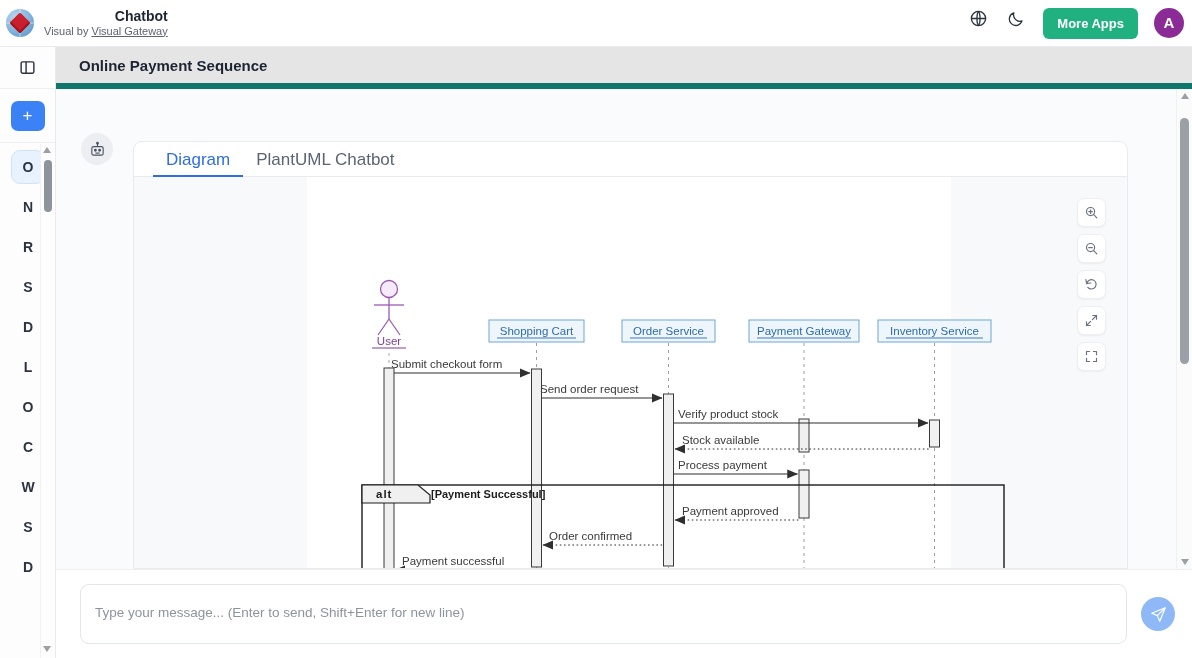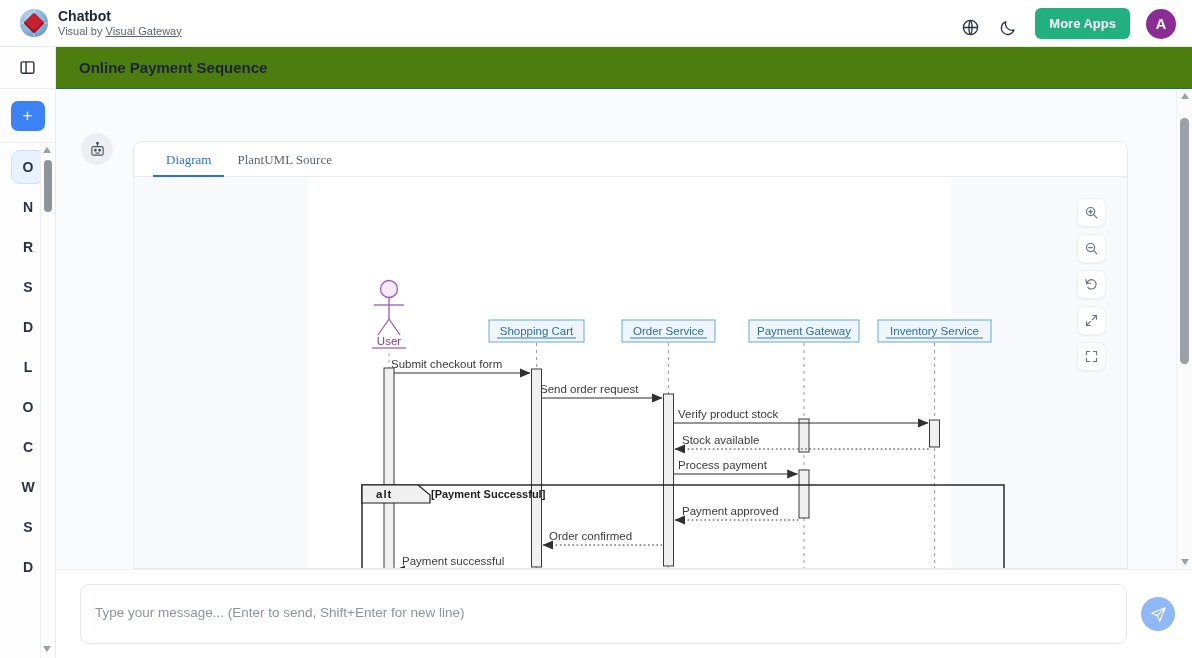--- a/index.html
+++ b/index.html
@@ -9,21 +9,21 @@
     background: #ffffff;
     overflow: hidden;
   }
 
   
   #topbar {
     position: absolute; left: 0; top: 0; width: 1192px; height: 47px;
     background: #ffffff; border-bottom: 1px solid #e8eaed;
     display: flex; align-items: center;
   }
-  #brand { display: flex; align-items: center; gap: 10px; padding-left: 20px; }
+  #brand { display: flex; align-items: center; gap: 10px; padding-left: 6px; text-align: right; }
   .logo-globe {
     width: 28px; height: 28px; border-radius: 50%;
     background: radial-gradient(circle at 35% 30%, #bcd9ef 0%, #7fb2dc 55%, #4a88bd 100%);
     position: relative; overflow: hidden; flex: 0 0 auto;
   }
   .logo-globe::before {
     content:''; position:absolute; left:50%; top:-2px; width:1px; height:32px;
     background:#ffffff88; transform:translateX(-50%);
   }
   .logo-globe::after {
@@ -33,21 +33,21 @@
   .logo-diamond {
     position:absolute; left:50%; top:50%; width:15px; height:15px;
     background:#c8202e; transform:translate(-50%,-50%) rotate(45deg);
     border-radius:2px; z-index:2;
     box-shadow: inset -2px -2px 0 #a0151f;
   }
   .brand-text { line-height: 1.12; }
   #app-title { font-size: 14px; font-weight: bold; color: #1c2434; }
   #app-sub { font-size: 11px; color: #5b6472; }
   #app-sub a { color: #5b6472; text-decoration: underline; }
-  #top-right { margin-left:auto; display:flex; align-items:flex-end; gap:16px; padding-right:16px; }
+  #top-right { margin-left:auto; display:flex; align-items:flex-start; gap:16px; padding-right:8px; }
   .top-icon {
     width: 22px; height: 22px; display:flex; align-items:center; justify-content:center;
     color:#2c3340; cursor:pointer;
   }
   #more-apps-btn {
     background:#21b180; color:#fff; font-size:13px; font-weight:bold;
     border:none; border-radius:6px; padding:8px 14px; cursor:pointer;
     font-family:"Liberation Sans", sans-serif;
   }
   #avatar {
@@ -97,21 +97,21 @@
   .tri-up { width:0;height:0;border-left:4.5px solid transparent;border-right:4.5px solid transparent;border-bottom:6px solid #9aa0a6; }
   .tri-down { width:0;height:0;border-left:4.5px solid transparent;border-right:4.5px solid transparent;border-top:6px solid #9aa0a6; }
   #rail-thumb {
     position:absolute; left:2.5px; top:16px; width:8px; height:52px;
     background:#8e949c; border-radius:5px;
   }
 
   
   #page-header {
     position:absolute; left:56px; top:47px; width:1136px; height:42px;
-    background:#4d7c0f; border-bottom:1px solid #0f766e;
+    background:#e5e5e5; border-bottom:6px solid #0f766e;
     display:flex; align-items:center;
   }
   #page-title { font-size:15px; font-weight:bold; color:#1c2434; padding-left:23px; }
 
   
   #main {
     position:absolute; left:56px; top:89px; width:1136px; height:480px;
     background:#fafbfc; overflow:hidden;
   }
   #bot-badge {
@@ -119,23 +119,22 @@
     border-radius:50%; background:#eceef1;
     display:flex; align-items:center; justify-content:center;
   }
   #diagram-card {
     position:absolute; left:77px; top:52px; width:995px; height:428px;
     background:#ffffff; border:1px solid #e8eaed; border-radius:9px 9px 0 0;
     overflow:hidden;
   }
   #tabs { height:35px; border-bottom:1px solid #e8eaed; display:flex; padding-left:19px; }
   .tab {
-    font-size:13px; color:#5b6472; padding:0 13px; height:35px; line-height:35px;
+    font-size:17px; color:#5b6472; padding:0 13px; height:35px; line-height:35px;
     cursor:pointer;
-    font-family:Liberation Serif, serif;
   }
   .tab.active { color:#2f6fdd; border-bottom:2px solid #2f6fdd; font-weight:normal; }
 
   #canvas-area { position:absolute; left:0; top:35px; width:995px; height:393px; background:#f7f9fb; }
   #left-pad { position:absolute; left:0; top:0; width:173px; height:393px; background:#f8f9fb; }
   #white-canvas { position:absolute; left:173px; top:0; width:644px; height:393px; background:#ffffff; }
   #tool-pad { position:absolute; left:817px; top:0; width:178px; height:393px; background:#f7f9fb; }
 
   #zoom-tools { position:absolute; right:23px; top:21px; display:flex; flex-direction:column; gap:7px; }
   .tool-btn {
@@ -255,21 +254,21 @@
         <circle cx="12" cy="3.2" r="1.2" fill="#4b5563"></circle>
       <circle cx="9" cy="13" r="1.2" fill="#4b5563"></circle>
         <circle cx="15" cy="13" r="1.2" fill="#4b5563"></circle>
       <line x1="9" y1="17" x2="15" y2="17"></line>
     </svg>
   </div>
 
   <div id="diagram-card">
     <div id="tabs">
       <div class="tab active">Diagram</div>
-      <div class="tab">PlantUML Source</div>
+      <div class="tab">PlantUML Chatbot</div>
     </div>
 
     <div id="canvas-area">
       <div id="left-pad"></div>
       <div id="white-canvas"></div>
       <div id="tool-pad"></div>
 
       <svg id="seq" width="995" height="393" viewBox="0 0 995 393">
         <defs>
           <marker id="ah" viewBox="0 0 10 10" refX="9.5" refY="5" markerWidth="9" markerHeight="9" orient="auto-start-reverse">

